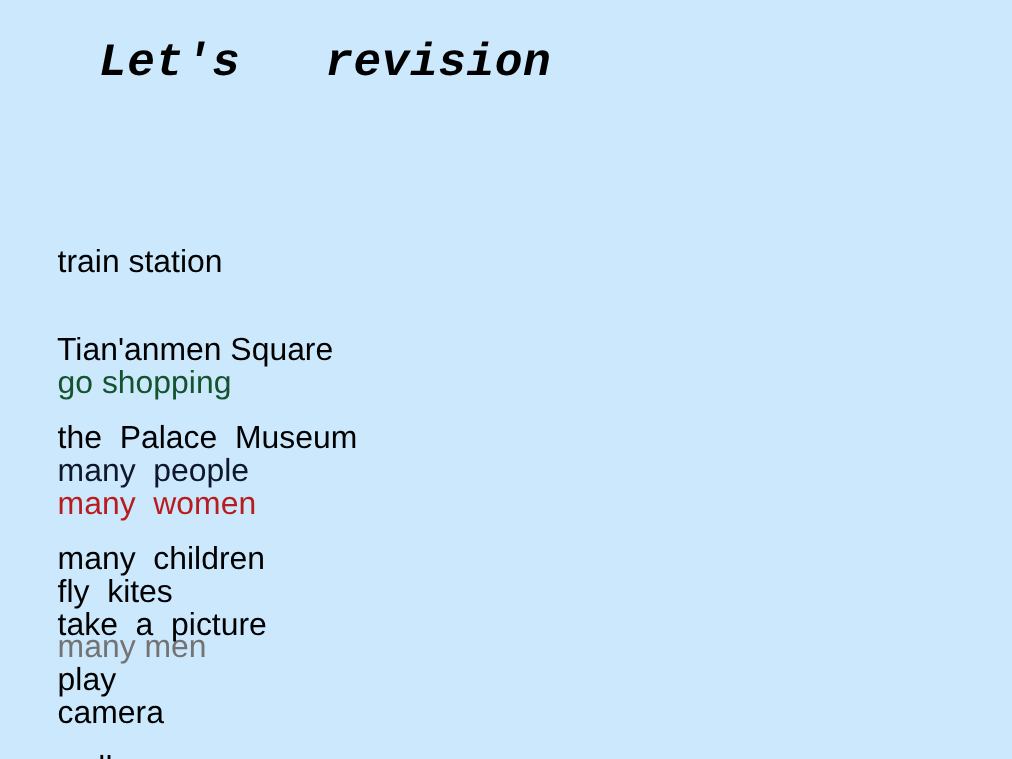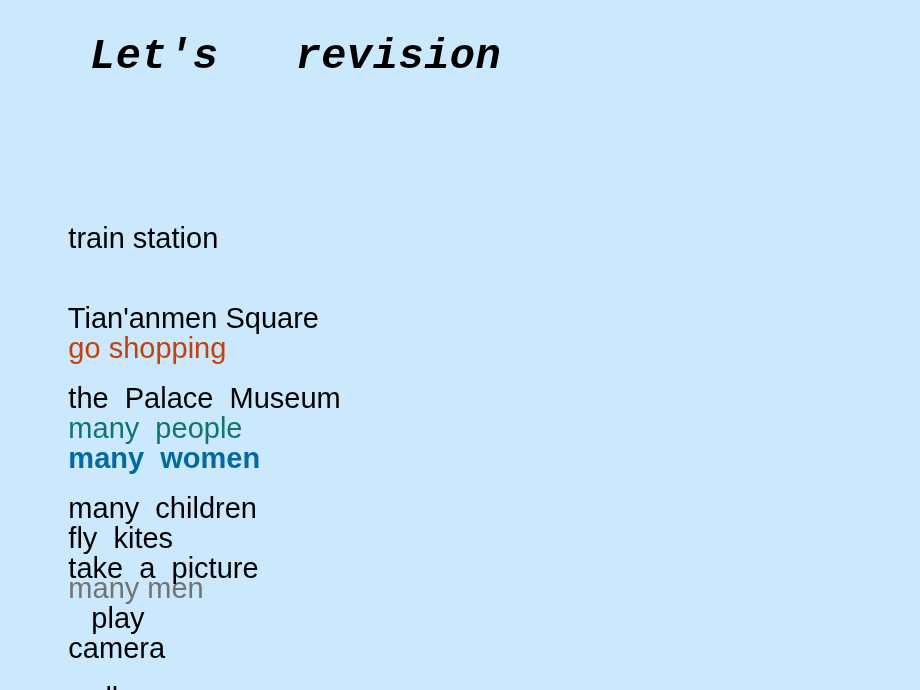--- a/index.html
+++ b/index.html
@@ -41,21 +41,21 @@
   .word-rows {
     position: absolute;
     left: 0;
     top: 178px;
     width: 920px;
   }
 
   .word-row {
     position: relative;
     height: 110px;
-    padding-left: 20px;
+    padding-left: 4px;
     font-size: 29px;
     line-height: 40px;
     color: #000000;
     white-space: pre;
     display: block;
   }
 
   .word-item {
     display: inline;
     white-space: pre;
@@ -79,35 +79,35 @@
 
     <div class="word-row">
       <span class="word-item" style="color: rgb(0, 0, 0);">train station</span>
       <span class="gap-xl"></span>
       <span class="word-item" style="color: rgb(0, 0, 0);">Tian'anmen Square</span>
       <span class="gap-xl"></span>
       <span class="word-item" style="color: rgb(0, 0, 0);">the  Palace  Museum</span>
     </div>
 
     <div class="word-row">
-      <span class="word-item" style="color: #c2410c;">go shopping</span>
+      <span class="word-item" style="color: #14532d;">go shopping</span>
       <span class="gap-lg"></span>
-      <span class="word-item" style="color: #0f766e;">many  people</span>
+      <span class="word-item" style="color: #0f172a;">many  people</span>
       <span class="gap-xl"></span>
       <span class="word-item" style="color: rgb(0, 0, 0); margin-top: 19px;">many  children</span>
       <span class="gap-md"></span>
       <span class="word-item" style="color: #737373;">many men</span>
     </div>
 
     <div class="word-row">
-      <span class="word-item" style="color: #0369a1; font-weight: bold;">many  women</span>
+      <span class="word-item" style="color: #b91c1c;">many  women</span>
       <span class="gap-lg"></span>
       <span class="word-item" style="color: rgb(0, 0, 0); margin-top: 10px;">fly  kites</span>
       <span class="gap-md"></span>
-      <span class="word-item" style="color: rgb(0, 0, 0); margin-left: 23px;">play</span>
+      <span class="word-item" style="color: rgb(0, 0, 0);">play</span>
       <span class="gap-md"></span>
       <span class="word-item" style="color: rgb(0, 0, 0);">walk</span>
       <span class="gap-lg"></span>
       
       <span class="gap-sm"></span>
       
     </div>
 
     <div class="word-row">
       <span class="word-item" style="color: rgb(0, 0, 0); text-align: center;">take  a  picture</span>

